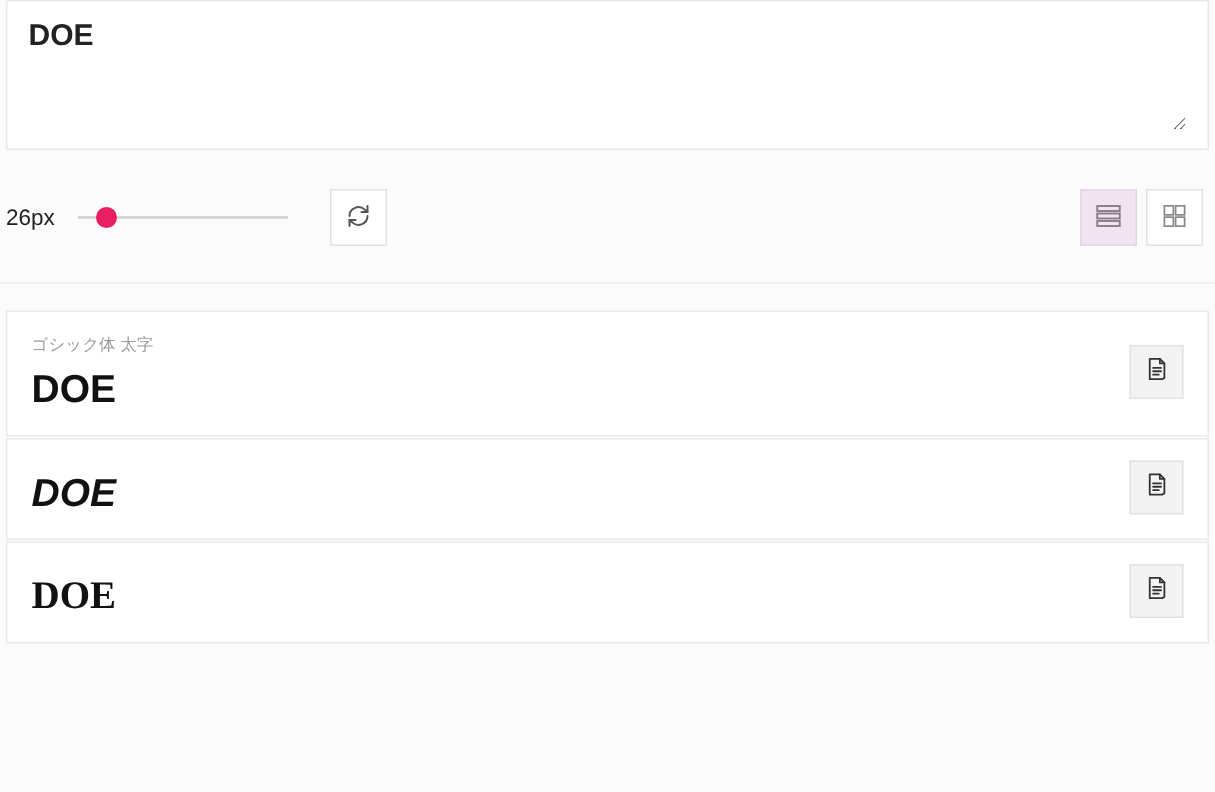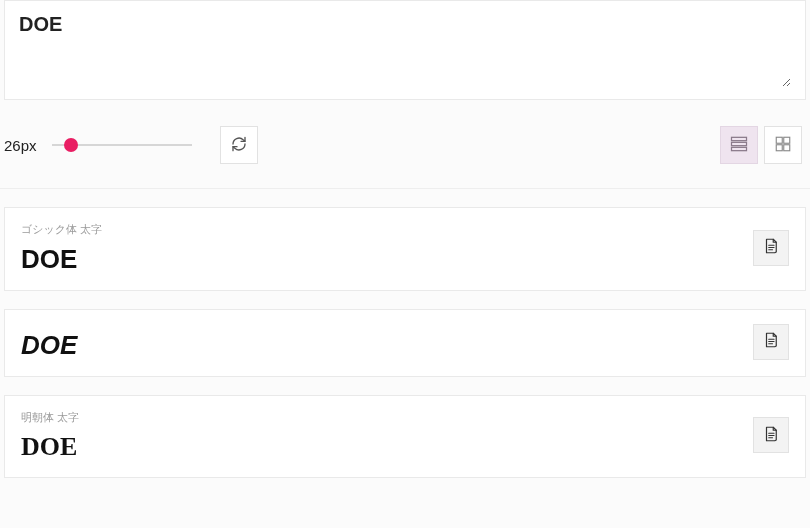--- a/index.html
+++ b/index.html
@@ -105,21 +105,21 @@
     border-color: #e3d6e3;
   }
   .divider {
     height: 1px;
     background: #eee;
     margin: 0 0 18px 0;
   }
   .font-card {
     background: #fff;
     border: 1px solid #e9e9e9;
-    margin: 0 4px 18px 4px;
+    margin: 0 4px 1px 4px;
     padding: 14px 16px 16px 16px;
     position: relative;
     display: flex;
     align-items: flex-end;
     justify-content: space-between;
   }
   .font-card .text-col {
     flex: 1;
   }
   .font-label {
@@ -232,21 +232,20 @@
         <line x1="9" y1="11" x2="16" y2="11"></line>
         <line x1="9" y1="14" x2="16" y2="14"></line>
         <line x1="9" y1="17" x2="14" y2="17"></line>
       </svg>
     </span>
   </button>
 </div>
 
 <div class="font-card">
   <div class="text-col">
-    <div class="font-label">明朝体 太字</div>
     <div class="font-preview serif">DOE</div>
   </div>
   <button class="copy-btn">
     <span>
       <svg width="18" height="18" viewBox="0 0 24 24" fill="none" stroke="currentColor" stroke-width="1.6" stroke-linecap="round" stroke-linejoin="round">
         <path d="M6 3h9l4 4v13l-2 1H6V3z"></path>
         <path d="M15 3v4h4"></path>
         <line x1="9" y1="11" x2="16" y2="11"></line>
         <line x1="9" y1="14" x2="16" y2="14"></line>
         <line x1="9" y1="17" x2="14" y2="17"></line>

